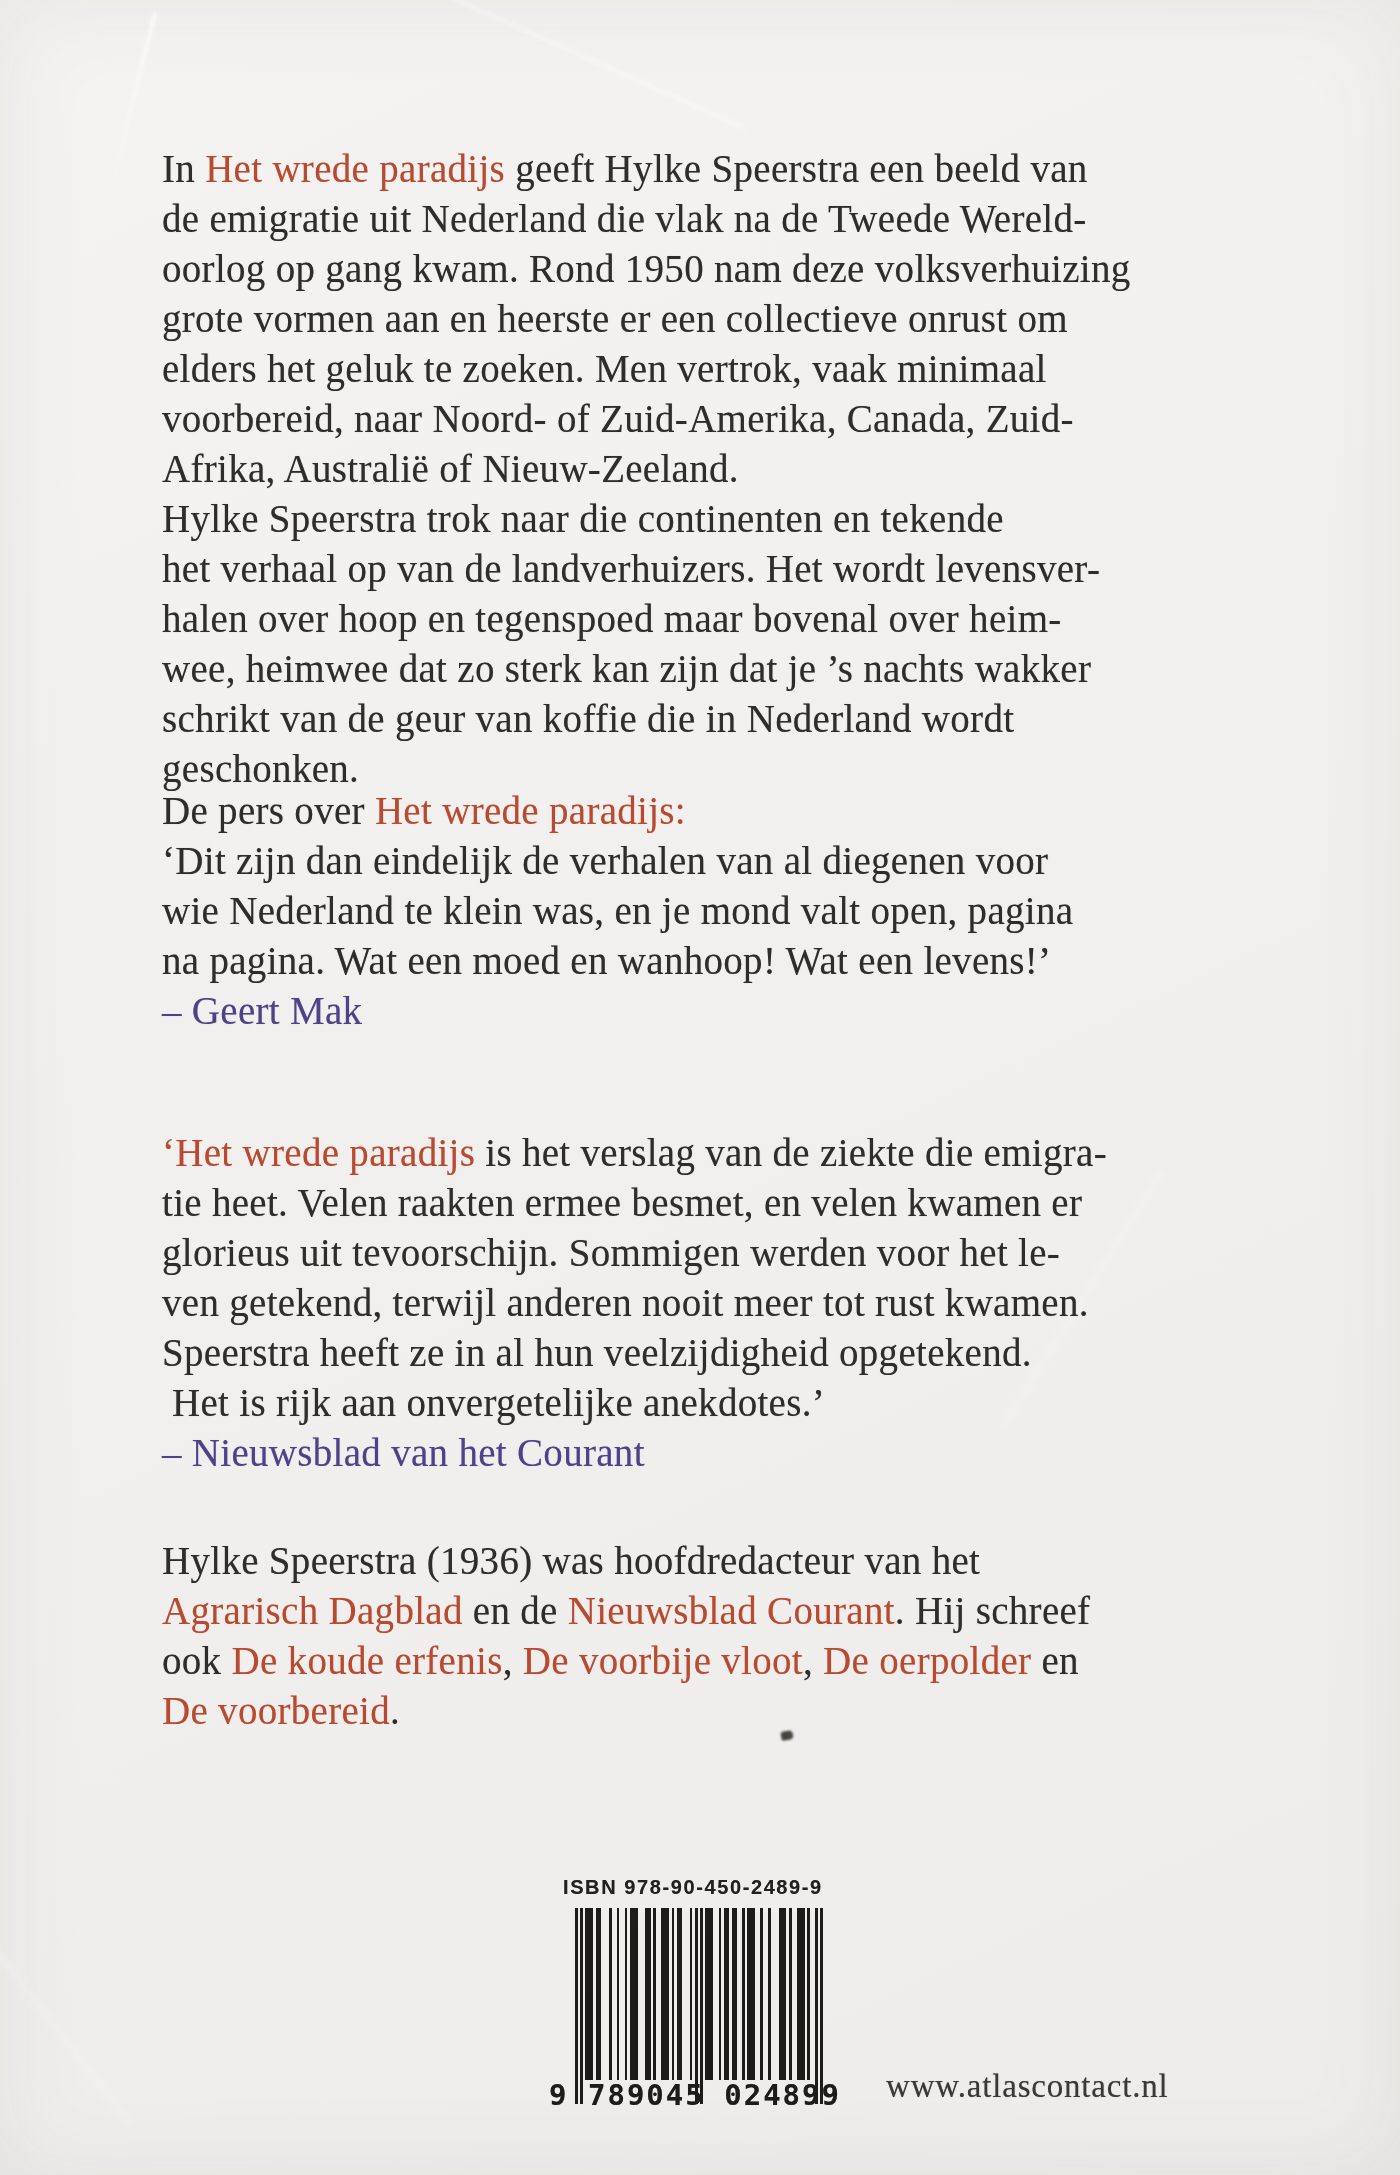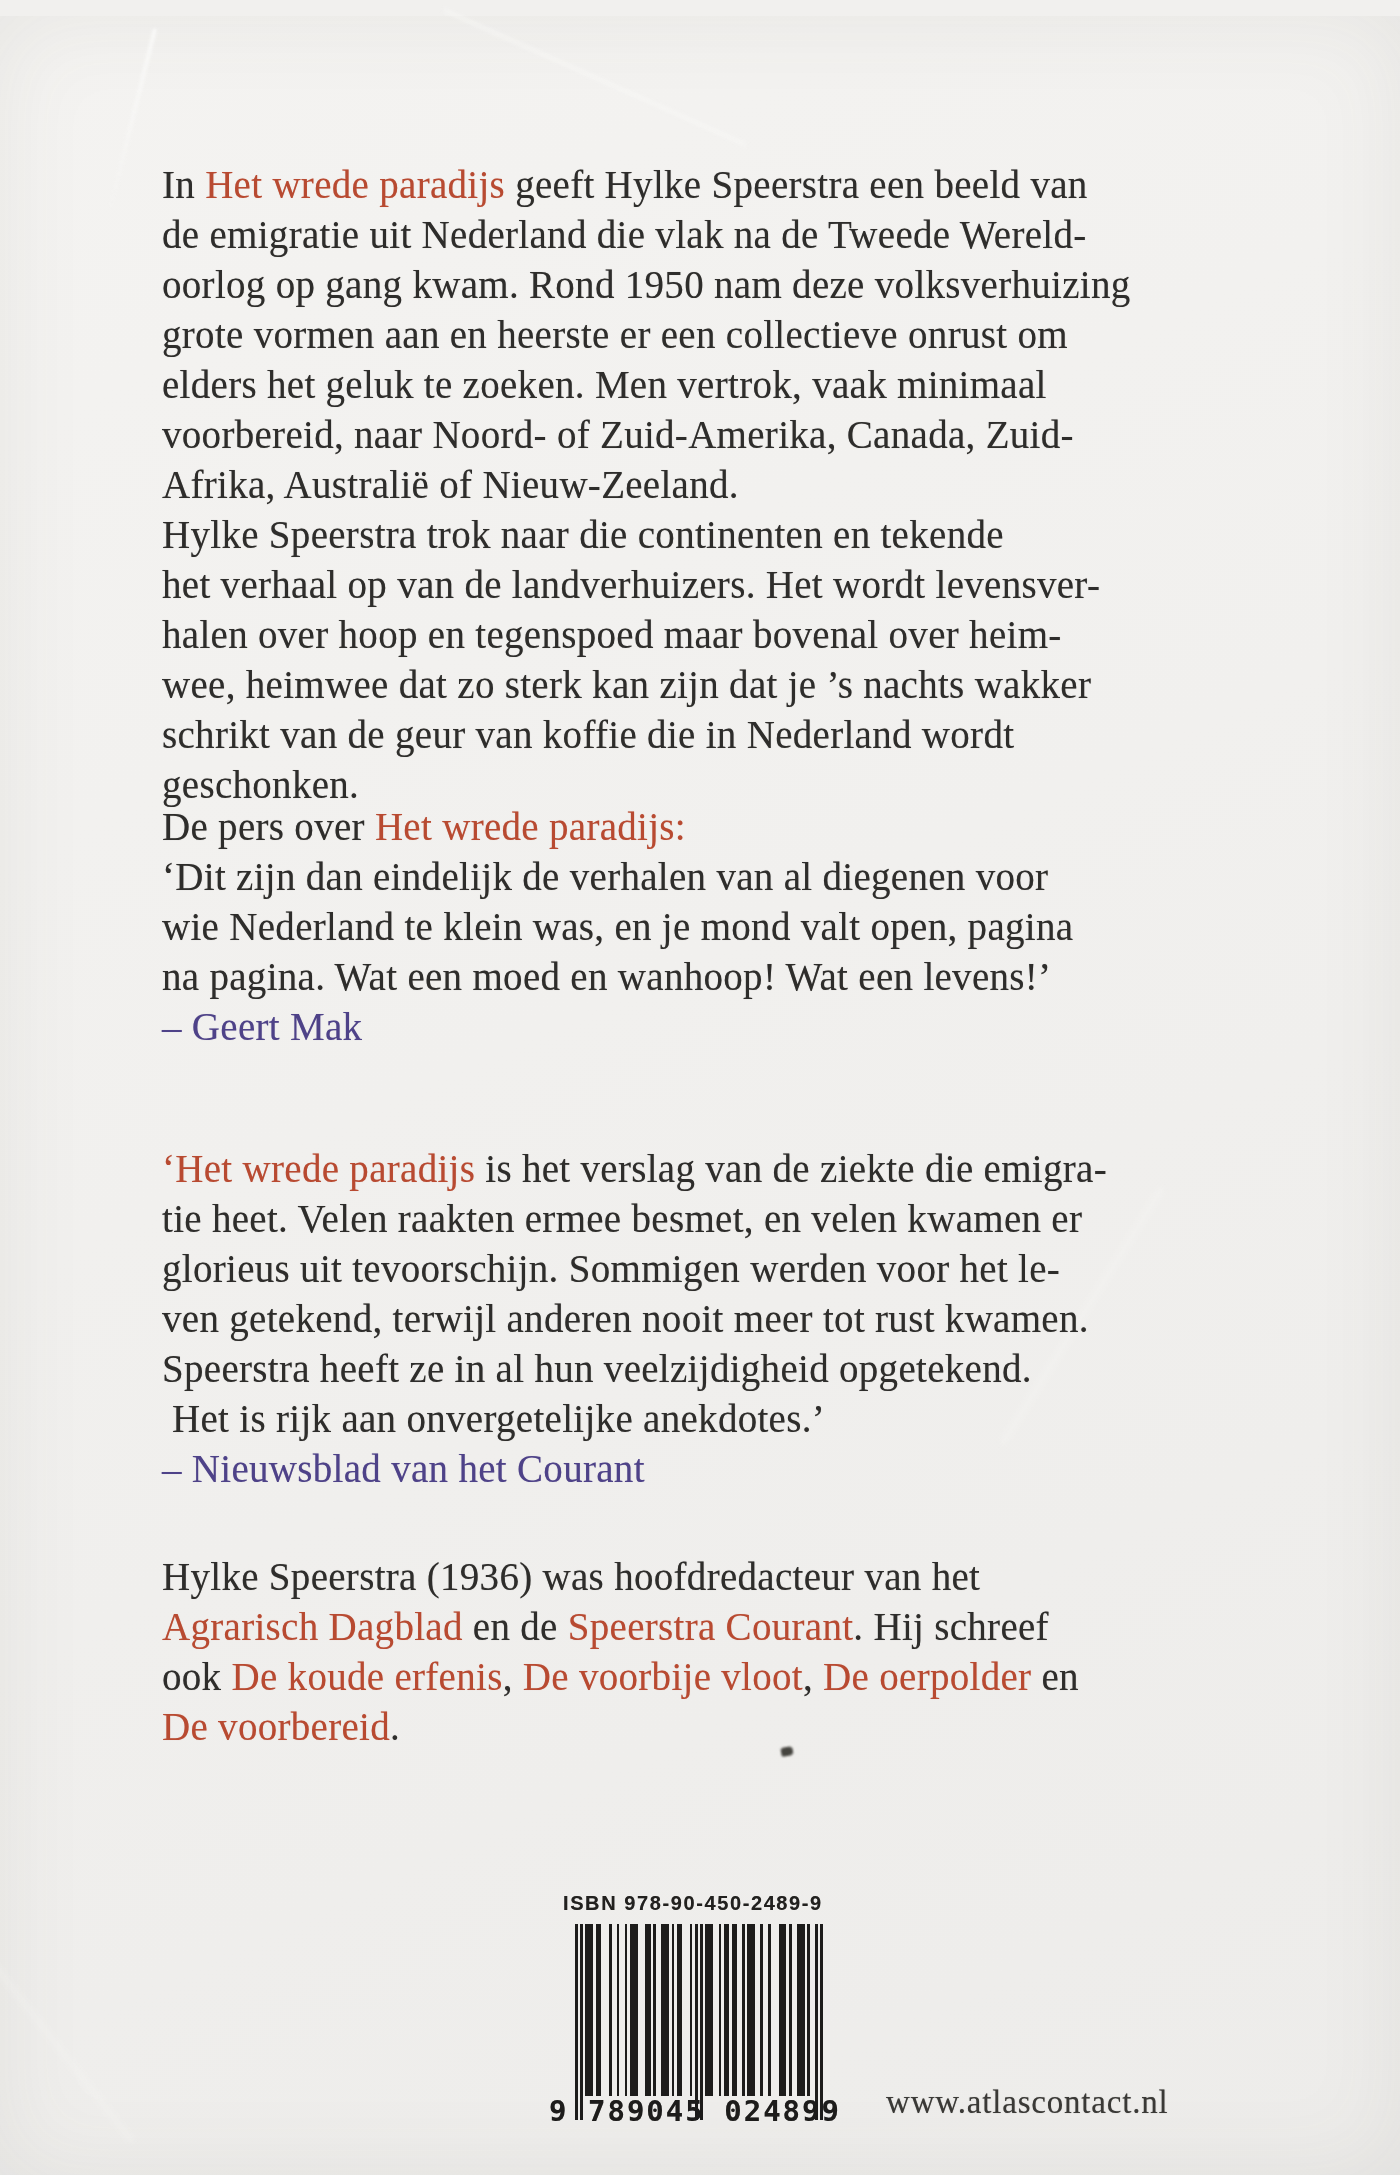--- a/index.html
+++ b/index.html
@@ -6,21 +6,20 @@
   body {
     width: 1400px; height: 2175px;
     font-family: "Liberation Serif", serif;
     position: relative; overflow: hidden;
     background: #f1f0ee;
   }
   .page {
     position: absolute; inset: 0;
     background: linear-gradient(155deg, #f4f3f1 0%, #f1f0ee 45%, #edecea 100%);
     box-shadow: inset 0 0 90px rgba(90,85,75,0.08);
-    margin-top: 16px;
   }
   .crease { position: absolute; pointer-events: none; }
   .crease1 {
     left: 130px; top: 10px; width: 4px; height: 190px;
     background: linear-gradient(#fbfbfa, rgba(251,251,250,0));
     transform: rotate(14deg); opacity: .85; filter: blur(1.5px);
   }
   .crease2 {
     left: 430px; top: 60px; width: 330px; height: 3px;
     background: #fafaf8; transform: rotate(24deg);
@@ -125,21 +124,21 @@
       <div class="line"><span>tie heet. Velen raakten ermee besmet, en velen kwamen er</span></div>
       <div class="line"><span>glorieus uit tevoorschijn. Sommigen werden voor het le-</span></div>
       <div class="line"><span>ven getekend, terwijl anderen nooit meer tot rust kwamen.</span></div>
       <div class="line"><span>Speerstra heeft ze in al hun veelzijdigheid opgetekend.</span></div>
       <div class="line"><span> Het is rijk aan onvergetelijke anekdotes.’</span></div>
       <div class="line"><span class="purple">– Nieuwsblad van het Courant</span></div>
     </section>
 
   <section class="textblock" id="bio">
       <div class="line"><span>Hylke Speerstra (1936) was hoofdredacteur van het</span></div>
-      <div class="line"><span class="red">Agrarisch Dagblad</span><span> en de </span><span class="red">Speerstra Courant</span><span>. Hij schreef</span></div>
+      <div class="line"><span class="red">Agrarisch Dagblad</span><span> en de </span><span class="red">Nieuwsblad Courant</span><span>. Hij schreef</span></div>
       <div class="line"><span>ook </span><span class="red">De koude erfenis</span><span>, </span><span class="red">De voorbije vloot</span><span>, </span><span class="red">De oerpolder</span><span> en</span></div>
       <div class="line"><span class="red">De voorbereid</span><span>.</span></div>
     </section>
 
   <div class="ornament"></div>
 
   <div class="isbn-label">ISBN 978-90-450-2489-9</div>
 
   <div class="bars">
       <div class="m b g"></div>

